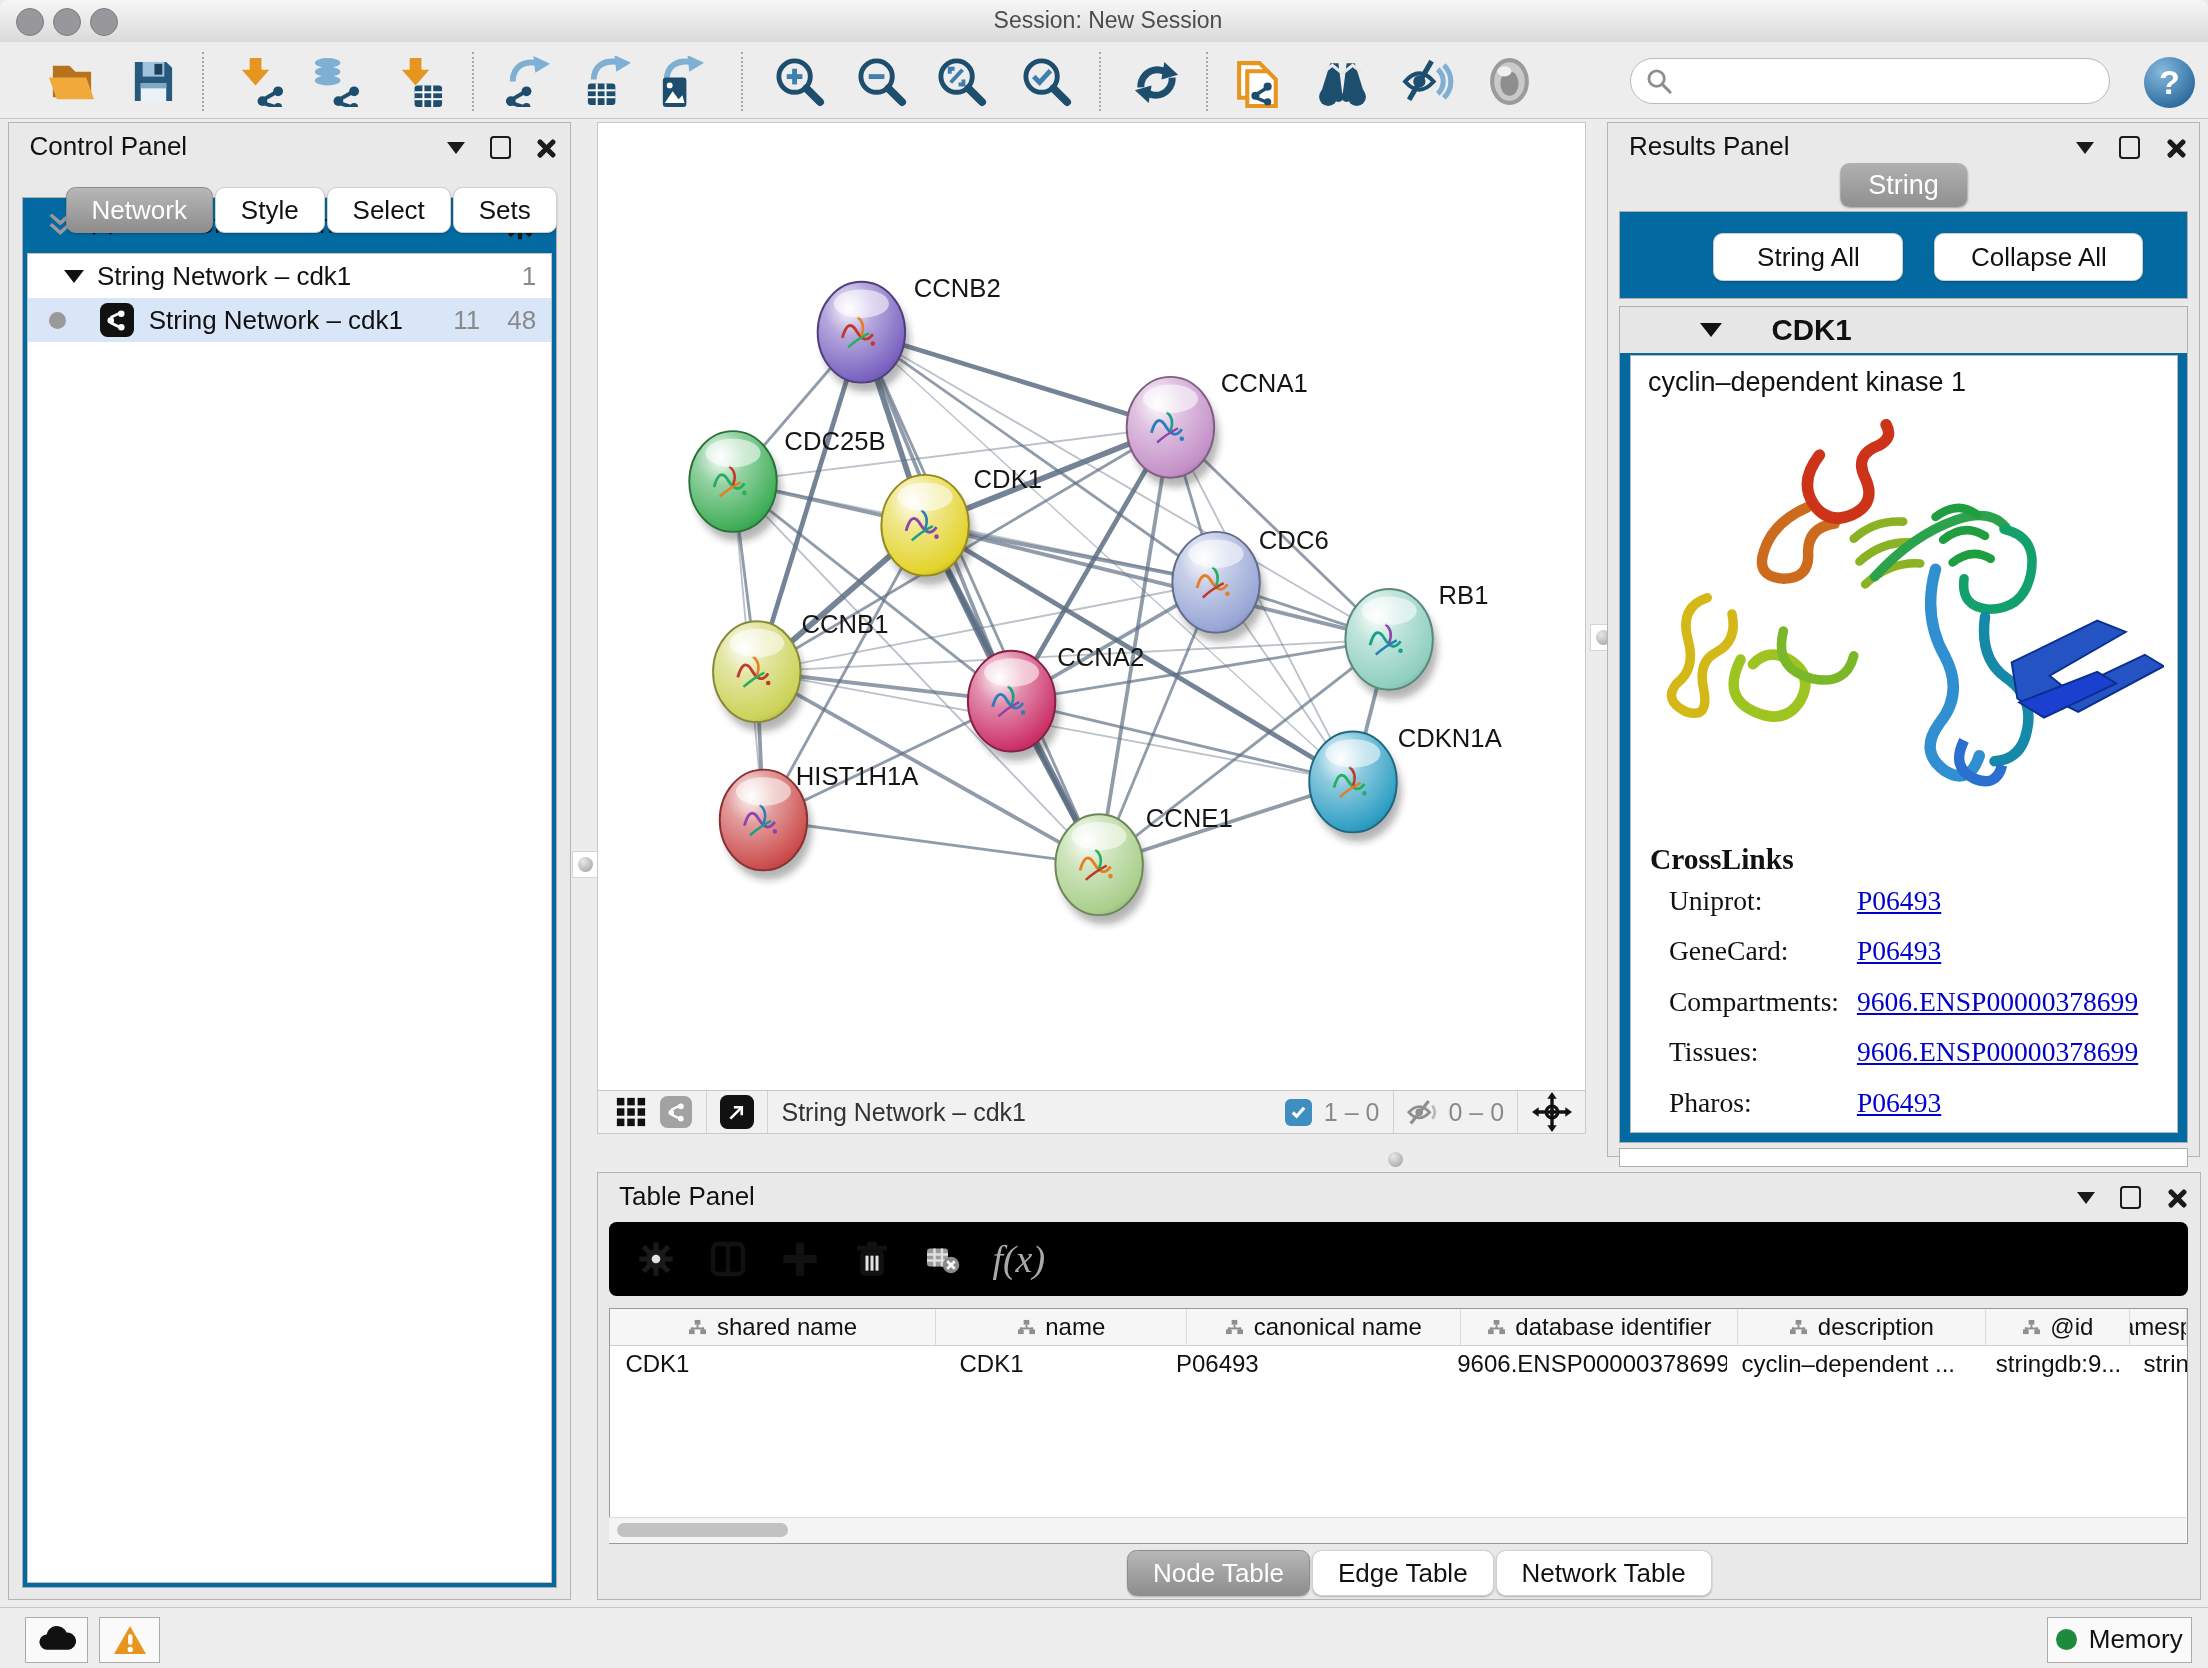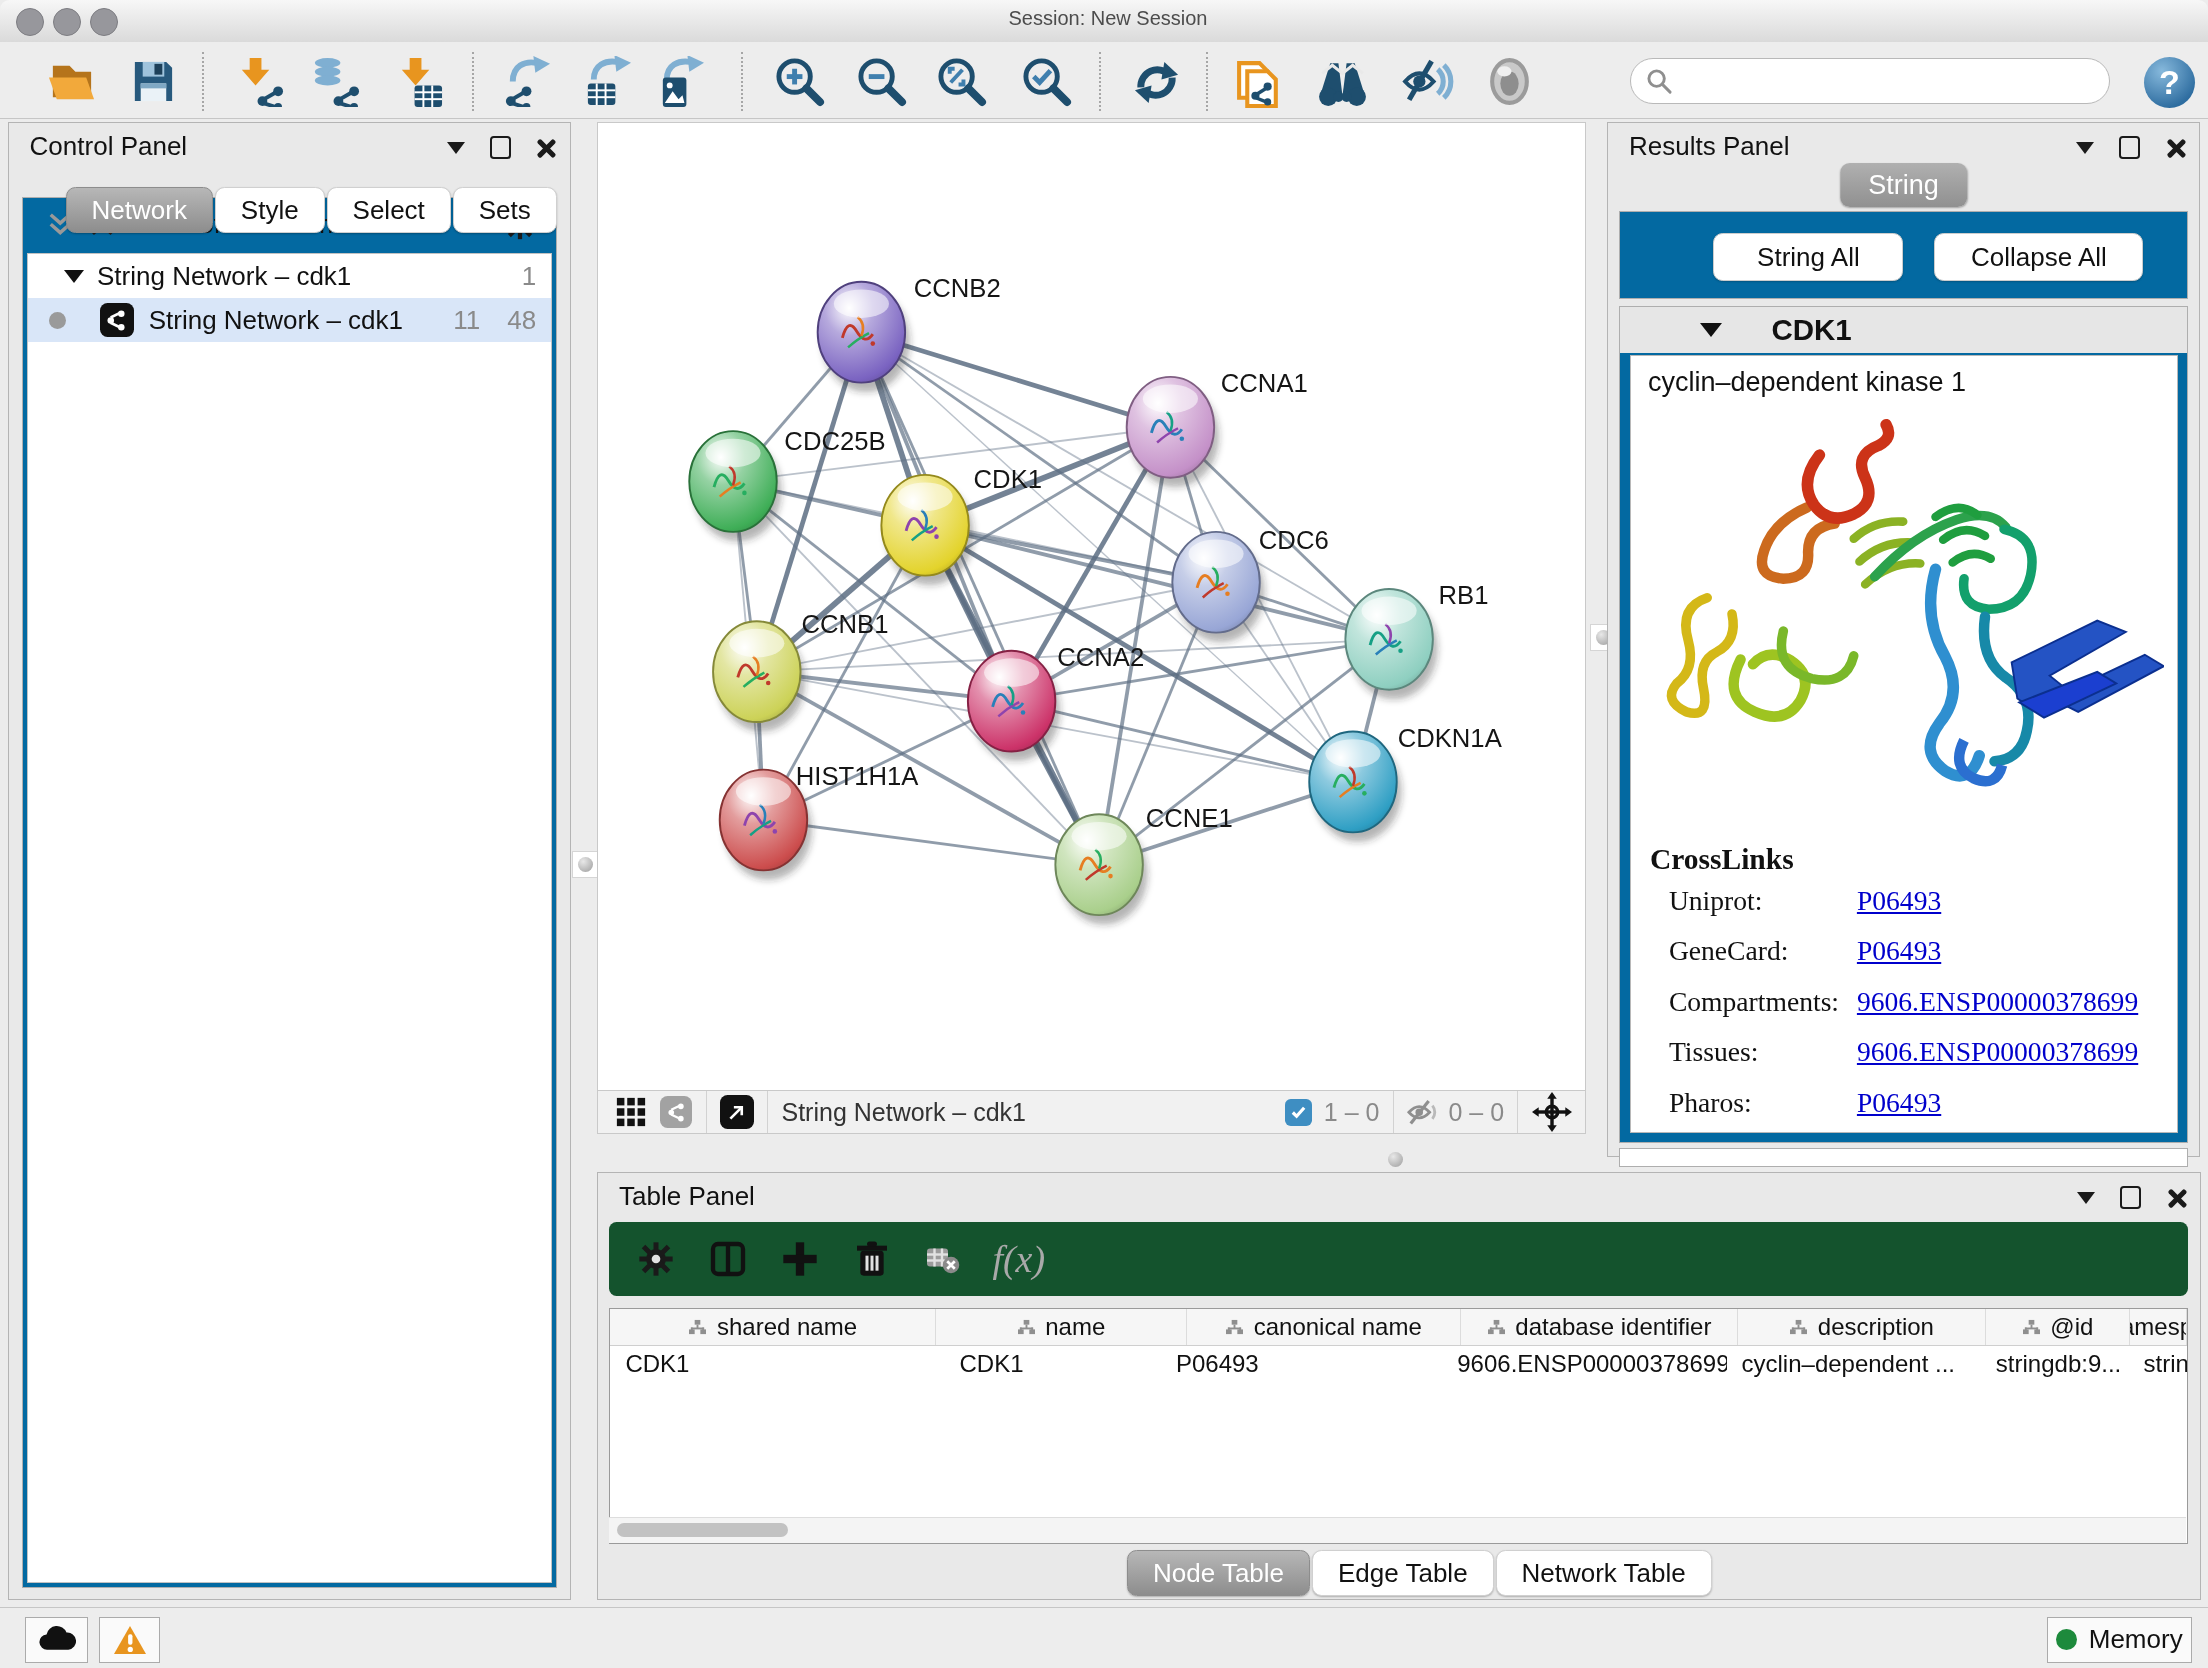--- a/index.html
+++ b/index.html
@@ -3,21 +3,21 @@
 <meta charset="utf-8">
 <style>
   html,body{margin:0;padding:0;background:#fff;}
   .app{position:relative;width:2208px;height:1668px;background:#ececec;overflow:hidden;
        font-family:"Liberation Sans",sans-serif;color:#111;}
   
   .titlebar{position:absolute;left:0;top:0;width:2208px;height:42px;
     background:linear-gradient(#f7f7f7,#dadada);border-bottom:1px solid #b2b2b2;border-radius:9.5px 9.5px 0 0;}
   .tlight{position:absolute;top:7.6px;width:26px;height:26px;border-radius:50%;
     background:#97979c;border:1px solid #7d7d82;}
-  .wtitle{position:absolute;left:8px;right:0;top:6.7px;text-align:center;font-size:20px;color:#4c4c4c;}
+  .wtitle{position:absolute;left:8px;right:0;top:6.7px;text-align:center;font-size:23px;color:#4c4c4c;}
   
   .toolbar{position:absolute;left:0;top:42px;width:2208px;height:76px;background:#ededed;
     border-bottom:1px solid #c6c6c6;}
   .tbtn{position:absolute;top:11.4px;width:61px;height:57px;display:flex;align-items:center;justify-content:center;}
   .tsep{position:absolute;top:9.5px;height:59px;border-left:2.9px dotted #a6a6a6;}
   .searchbox{position:absolute;left:1630px;top:16px;width:480px;height:46px;background:#fff;
     border:1.9px solid #b9b9b9;border-radius:25px;display:flex;align-items:center;padding:0 15px;box-sizing:border-box;}
   .searchbox input{border:none;outline:none;font-size:25px;flex:1;margin-left:9.5px;background:transparent;
     font-family:"Liberation Sans",sans-serif;}
   .helpbtn{position:absolute;left:2144px;top:15px;width:51px;height:51px;border-radius:50%;
@@ -54,21 +54,21 @@
     padding:0 28.5px;background:linear-gradient(#b0b0b0,#909090);color:#fff;font-size:27px;border-radius:9.5px;
     box-shadow:0 1px 1.9px rgba(0,0,0,.3);}
   .rp-btn{position:absolute;height:46px;line-height:46px;background:#fff;border:1px solid #cdcdcd;border-radius:9.5px;
     font-size:26px;text-align:center;box-shadow:0 1px 1.9px rgba(0,0,0,.2);}
   .rp-sechead{position:absolute;left:0;top:0;right:0;height:46px;background:#e6e6e6;display:flex;align-items:center;}
   .rp-inner{position:absolute;left:9.5px;right:9.5px;top:48px;bottom:9.5px;background:#fff;border:1px solid #b8b8b8;}
   .xl{font-family:"Liberation Serif",serif;font-size:27.6px;}
   .xlrow{position:absolute;left:38px;right:19px;height:48px;}
   .xlrow a{color:#0000cc;text-decoration:underline;}
   
-  .tp-toolstrip{position:absolute;left:11.4px;top:49px;width:1579px;height:74px;background:#14532d;border-radius:7.6px;
+  .tp-toolstrip{position:absolute;left:11.4px;top:49px;width:1579px;height:74px;background:#000000;border-radius:7.6px;
     display:flex;align-items:center;gap:32px;padding-left:27px;box-sizing:border-box;}
   .tp-table{position:absolute;left:11.4px;top:135px;width:1579px;height:236px;background:#fff;border:1px solid #9a9a9a;
     box-sizing:border-box;overflow:hidden;}
   .thead{display:flex;height:36px;background:#f6f6f6;border-bottom:1px solid #cfcfcf;}
   .th{display:flex;align-items:center;justify-content:center;gap:9.5px;font-size:24px;border-right:1px solid #dcdcdc;
     box-sizing:border-box;overflow:hidden;white-space:nowrap;}
   .trow{display:flex;height:36px;}
   .td{font-size:24px;padding-left:15px;display:flex;align-items:center;box-sizing:border-box;overflow:hidden;white-space:nowrap;}
   .hscroll{position:absolute;left:11.4px;top:344px;width:1577px;height:25px;background:#f4f4f4;border-top:1px solid #ddd;}
   .hthumb{position:absolute;left:7.6px;top:4.8px;width:171px;height:14.3px;border-radius:7.6px;background:#c2c2c2;}

